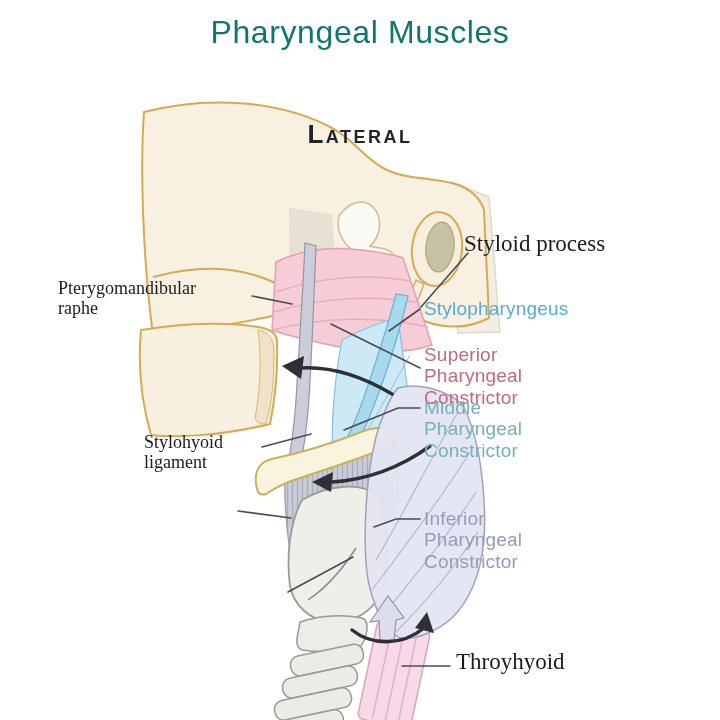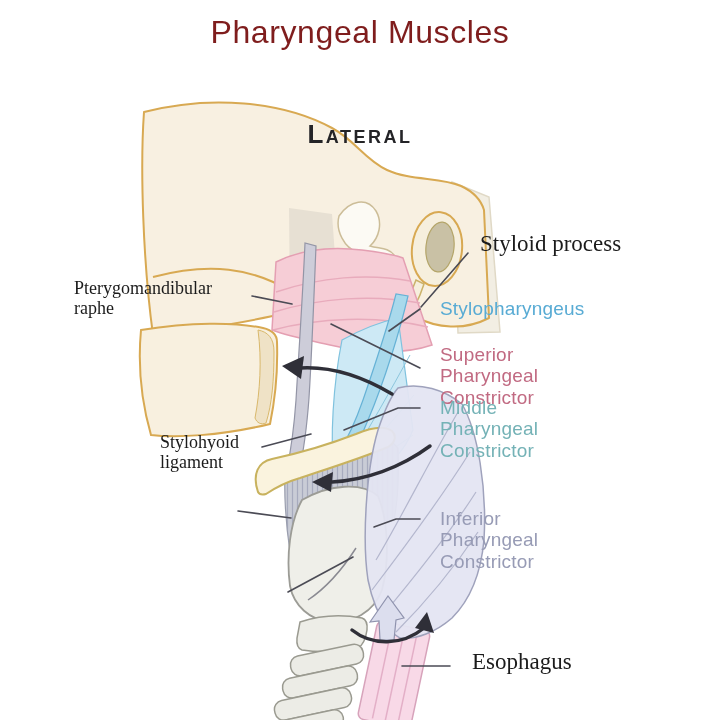--- a/index.html
+++ b/index.html
@@ -1,23 +1,23 @@
 <!DOCTYPE html>
 <html><head>
 <meta charset="utf-8">
 <style>
   html,body{margin:0;padding:0;background:#fff;}
   #stage{position:relative;width:720px;height:720px;background:#ffffff;overflow:hidden;
          font-family:"Liberation Sans","DejaVu Sans",sans-serif;}
   #art{position:absolute;left:0;top:0;}
   .ttl{position:absolute;left:0;top:14px;width:720px;text-align:center;
-       font-size:32px;font-weight:500;letter-spacing:.6px;color:#7f1d1d;}
+       font-size:32px;font-weight:500;letter-spacing:.6px;color:#0f766e;}
   .sub{position:absolute;left:0;top:84px;width:720px;text-align:center;
        font-variant:small-caps;font-size:26px;font-weight:600;letter-spacing:2.5px;color:#242427;margin-top:35px;}
-  .lbl{position:absolute;white-space:pre-line;margin-left:16px;}
+  .lbl{position:absolute;white-space:pre-line;}
   .serifLbl{font-family:"Liberation Serif","DejaVu Serif",serif;font-size:18px;
             line-height:1.1;color:#1b1b1b;}
   .sansLbl{font-family:Liberation Sans, sans-serif;font-size:19px;
            font-weight:500;line-height:1.12;letter-spacing:.2px;}
   .c-blue{color:#58abd4;}
   .c-rose{color:#c16a82;}
   .c-teal{color:#74b2b6;}
   .c-lav{color:#979bb5;}
 </style>
 </head>
@@ -165,15 +165,15 @@
 
   <div class="lbl sansLbl c-lav" style="left:424px;top:508px;">Inferior
 Pharyngeal
 Constrictor</div>
 
   <div class="lbl serifLbl" style="left:144px;top:433px;">Stylohyoid
 ligament</div>
 
 
 
-  <div class="lbl serifLbl" style="left:456px;top:649px;font-size:23px;">Esophagus</div>
+  <div class="lbl serifLbl" style="left:456px;top:649px;font-size:23px;">Throyhyoid</div>
 
 </div>
 
 </body></html>

